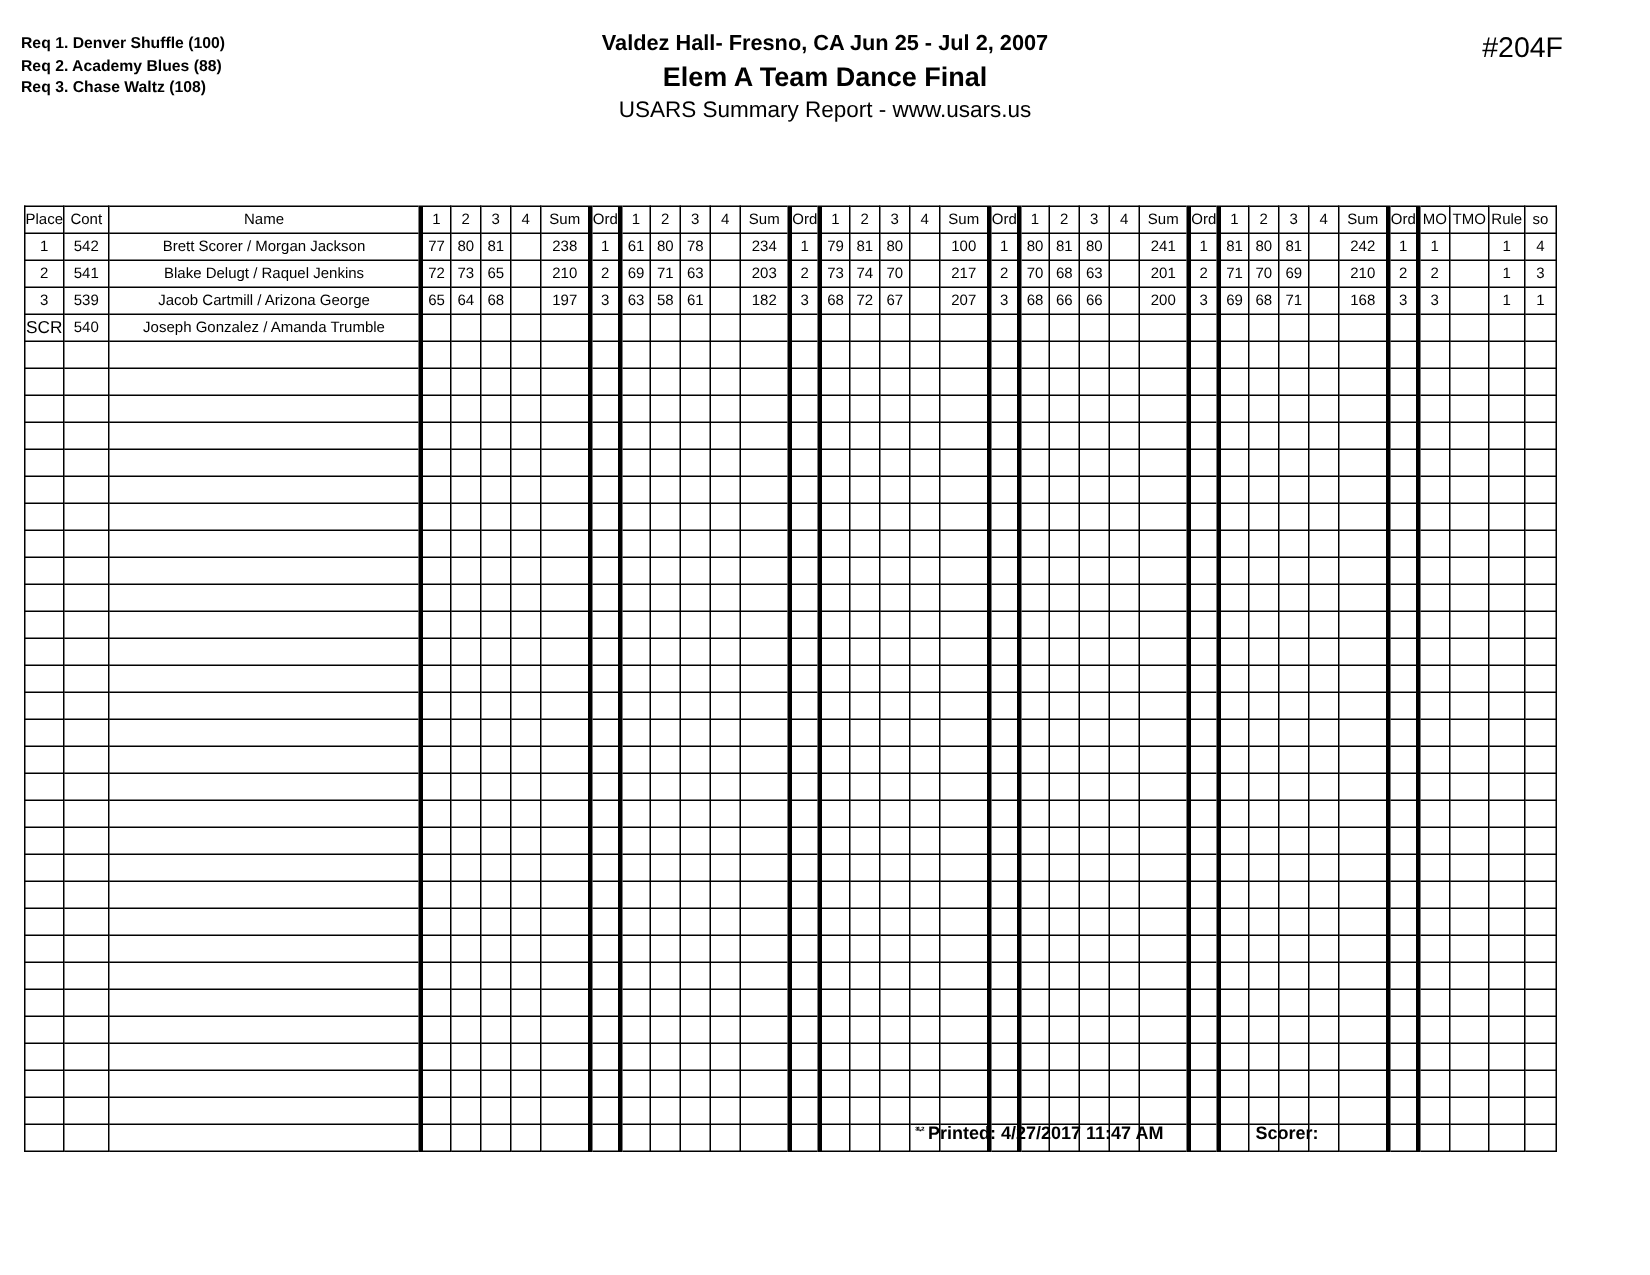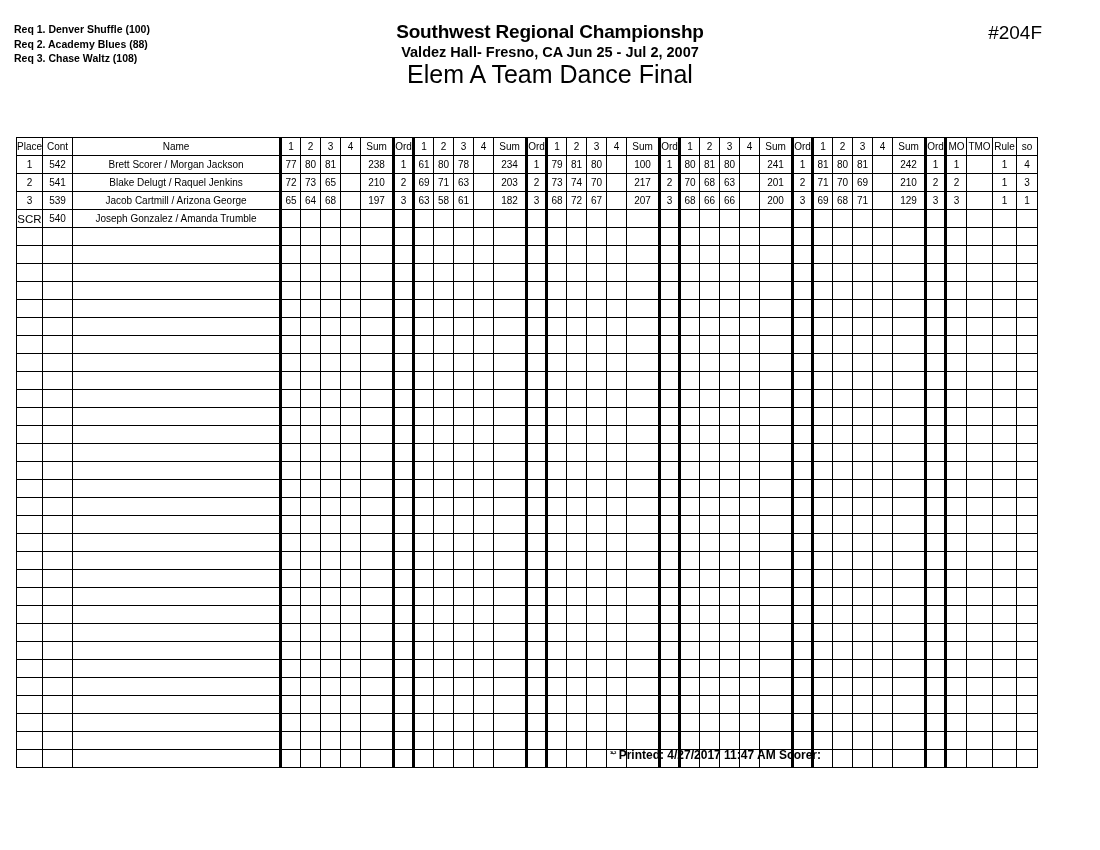--- a/index.html
+++ b/index.html
@@ -40,22 +40,22 @@
     font-weight: bold;
     line-height: 23px;
     letter-spacing: -0.2px;
   }
   .title-venue {
     font-size: 14.5px;
     font-weight: bold;
     line-height: 19px;
   }
   .title-event {
-    font-size: 25px;
-    font-weight: normal;
+    font-size: 18px;
+    font-weight: bold;
     line-height: 24px;
   }
   .title-report {
     font-size: 15px;
     font-weight: normal;
     line-height: 21px;
   }
 
   .event-number {
     position: absolute;
@@ -135,35 +135,35 @@
     top: 748px;
     font-size: 12px;
     font-weight: bold;
     white-space: nowrap;
   }
   .footer .artifact {
     font-size: 7px;
     vertical-align: 3px;
     letter-spacing: -1px;
   }
-  .footer .scorer { }
+  .footer .scorer { margin-left: 58px; }
 </style>
 </head>
 <body>
 
 <div class="reqs">
   <div>Req 1.  Denver Shuffle (100)</div>
   <div>Req 2.  Academy Blues (88)</div>
   <div>Req 3.  Chase Waltz (108)</div>
 </div>
 
 <div class="titles">
-  <div class="title-main">Southwest Regional Championshp</div>
   <div class="title-venue">Valdez Hall- Fresno, CA  Jun 25 - Jul 2, 2007</div>
   <div class="title-event">Elem A Team Dance Final</div>
+  <div class="title-report">USARS Summary Report - www.usars.us</div>
 </div>
 
 <div class="event-number">#204F</div>
 
 <table class="sheet">
   <colgroup id="sheet-cols">
       <col style="width: 26px;">
       <col style="width: 30px;">
       <col style="width: 208px;">
       <col style="width: 20px;">
@@ -346,21 +346,21 @@
         <td class="r-score thickL">68</td>
         <td class="r-score">66</td>
         <td class="r-score">66</td>
         <td class="r-score"></td>
         <td class="r-sum">200</td>
         <td class="r-ord thickL thickR">3</td>
         <td class="r-score thickL">69</td>
         <td class="r-score">68</td>
         <td class="r-score">71</td>
         <td class="r-score"></td>
-        <td class="r-sum">129</td>
+        <td class="r-sum">168</td>
         <td class="r-ord thickL thickR">3</td>
         <td class="r-tail">3</td>
         <td class="r-tail"></td>
         <td class="r-tail">1</td>
         <td class="r-tail">1</td>
       </tr>
       <tr>
         <td class="r-place scr">SCR</td>
         <td class="r-cont">540</td>
         <td class="r-name">Joseph Gonzalez / Amanda Trumble</td>

